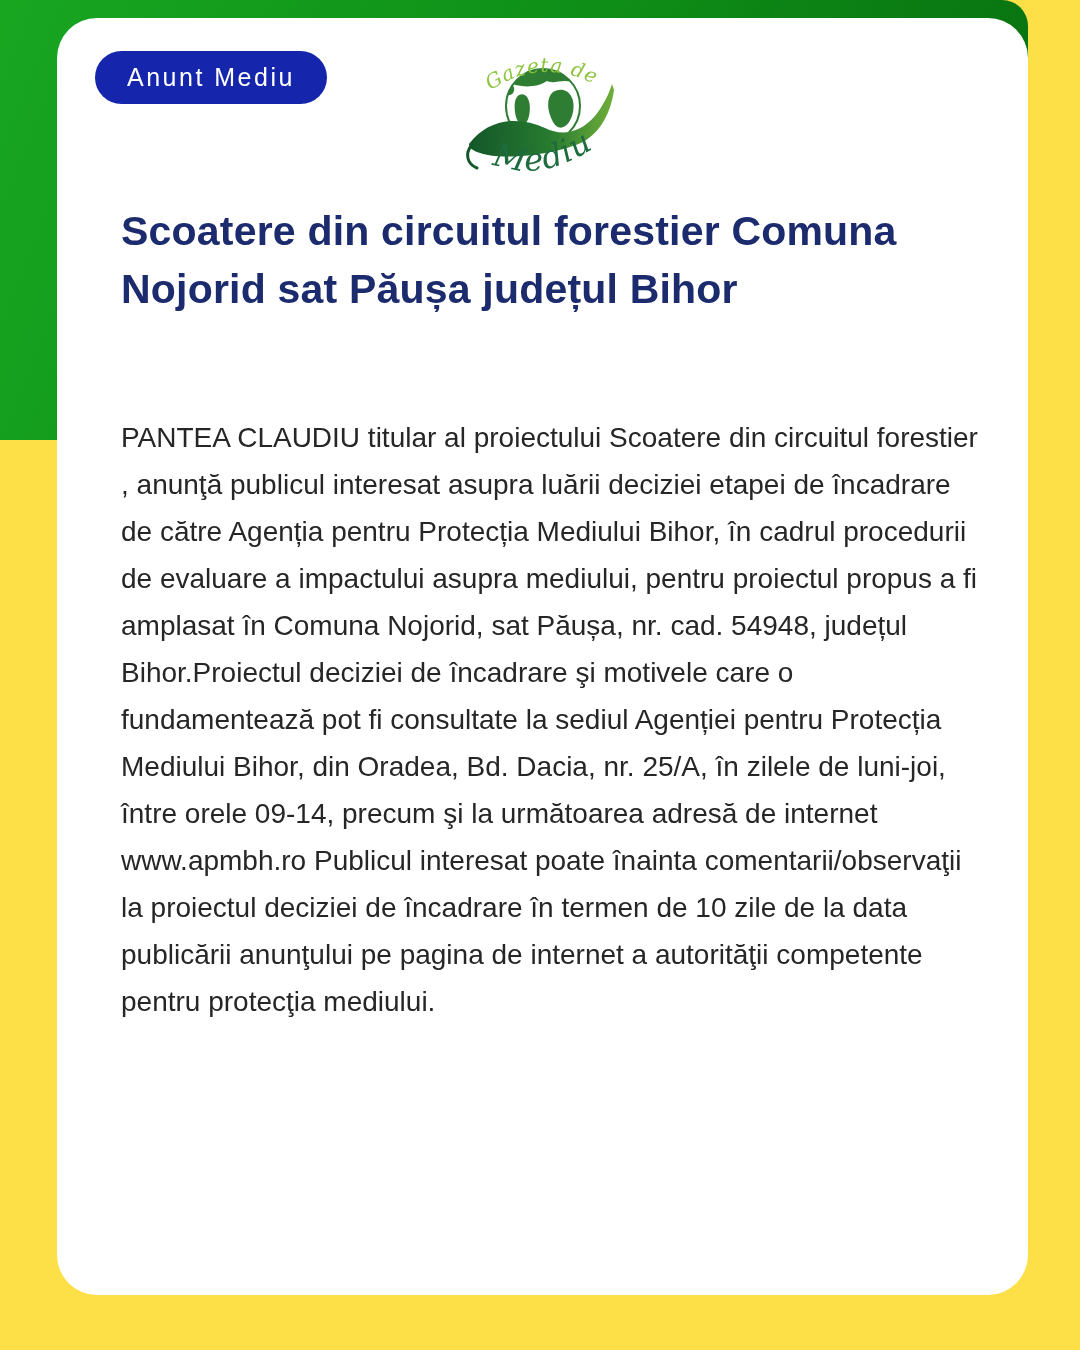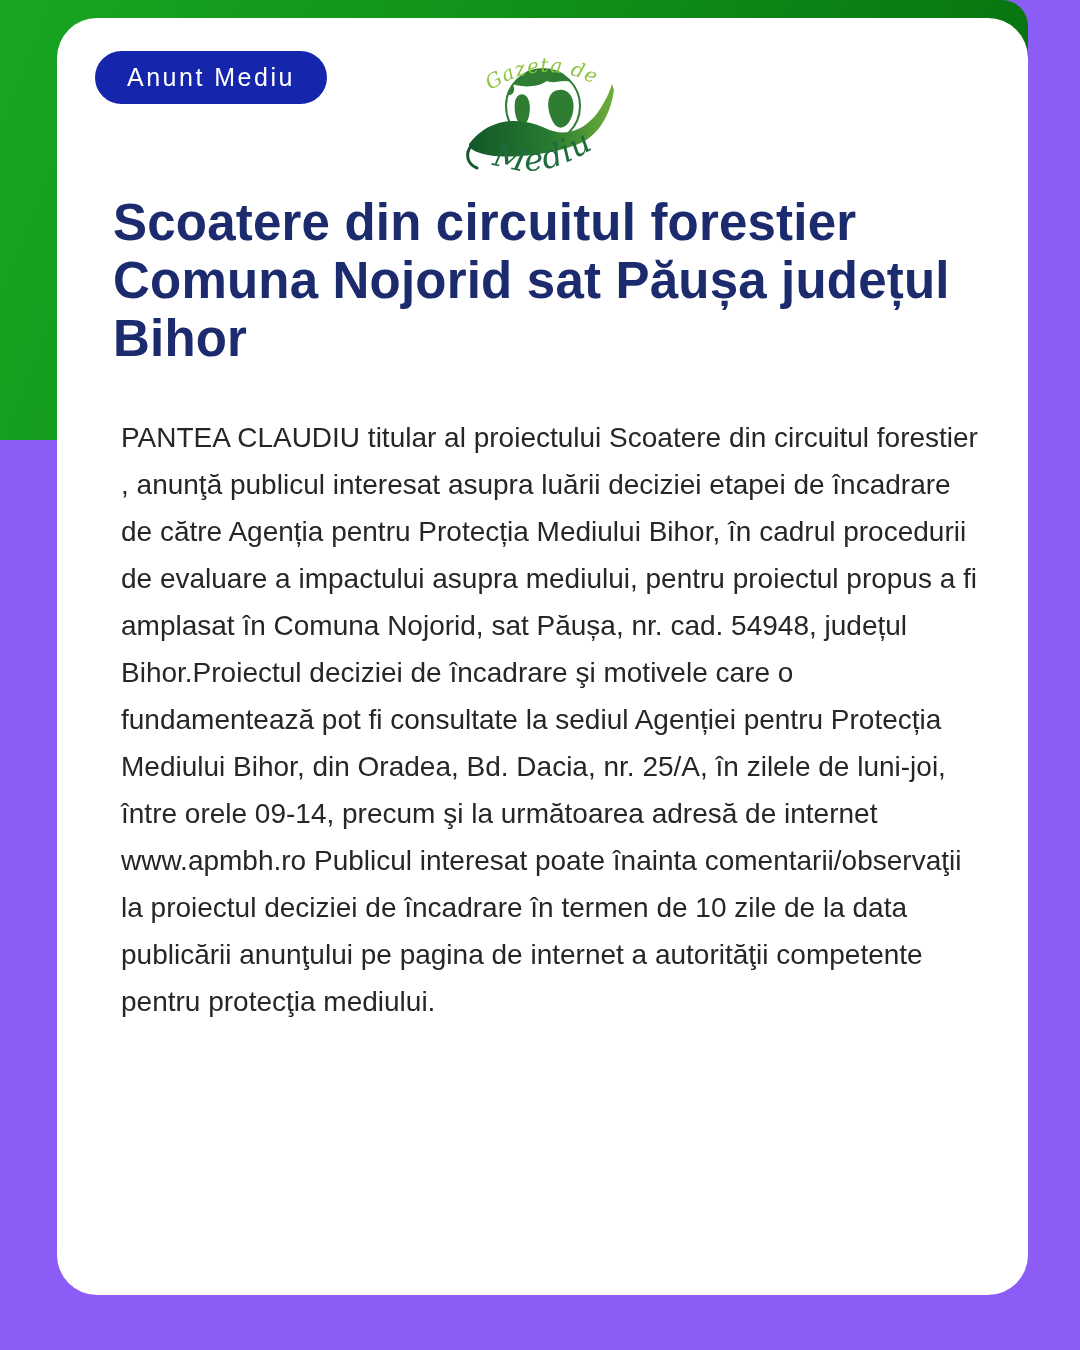--- a/index.html
+++ b/index.html
@@ -1,20 +1,20 @@
 <!DOCTYPE html>
 <html><head>
 <meta charset="utf-8">
 <style>
   html,body{margin:0;padding:0;background:#444;}
   #canvas{
     position:relative;
     width:1080px;height:1350px;
     overflow:hidden;
-    background:#8b5cf6;
+    background:#fde047;
     font-family:"Liberation Sans", sans-serif;
   }
   .bg-gradient{
     position:absolute;left:0;top:0;
     width:1028px;height:440px;
     background:linear-gradient(112deg,#18a621 0%,#0f9118 45%,#076c0e 100%);
     border-radius:0 26px 0 0;
   }
   .card{
     position:absolute;left:57px;top:18px;
@@ -48,22 +48,22 @@
   .logo-arc-bottom{
     font-family:"DejaVu Serif", serif;
     font-style:italic;
     font-size:32px;
     fill:#1e6b3d;
     letter-spacing:1px;
   }
   .title{
     position:absolute;left:56px;top:176px;
     width:862px;
-    margin:0;
-    font-size:51px;line-height:58px;
+    margin:8px;
+    font-size:41px;line-height:58px;
     font-weight:bold;
     color:#1c2b6d;
     letter-spacing:0.2px;
   }
   .body-text{
     position:absolute;left:56px;top:388px;
     width:866px;
     margin:8px;
     font-size:28px;line-height:47px;
     font-weight:normal;

